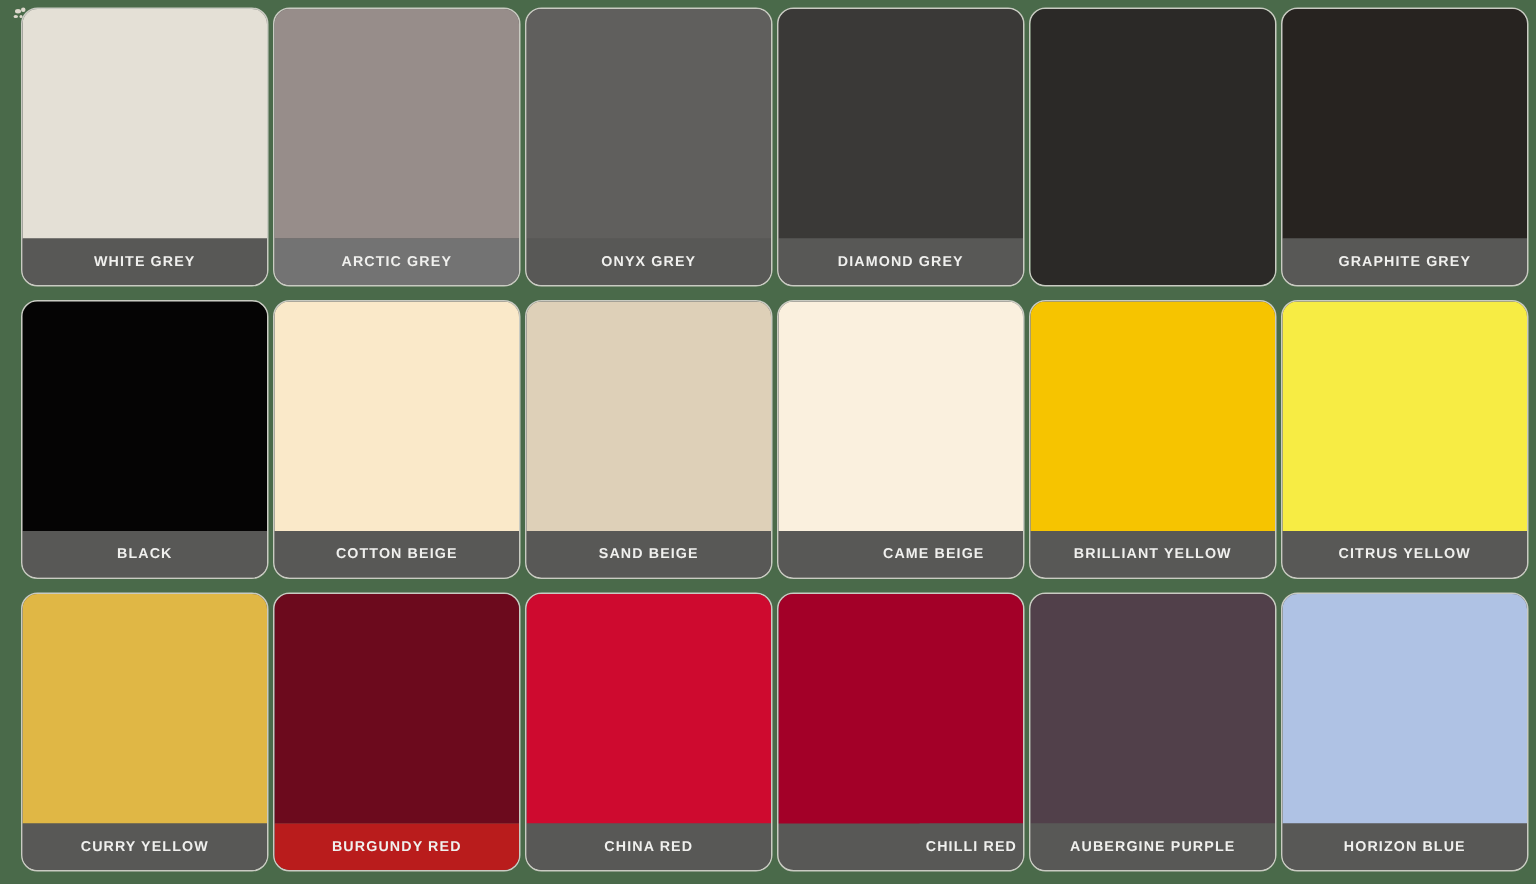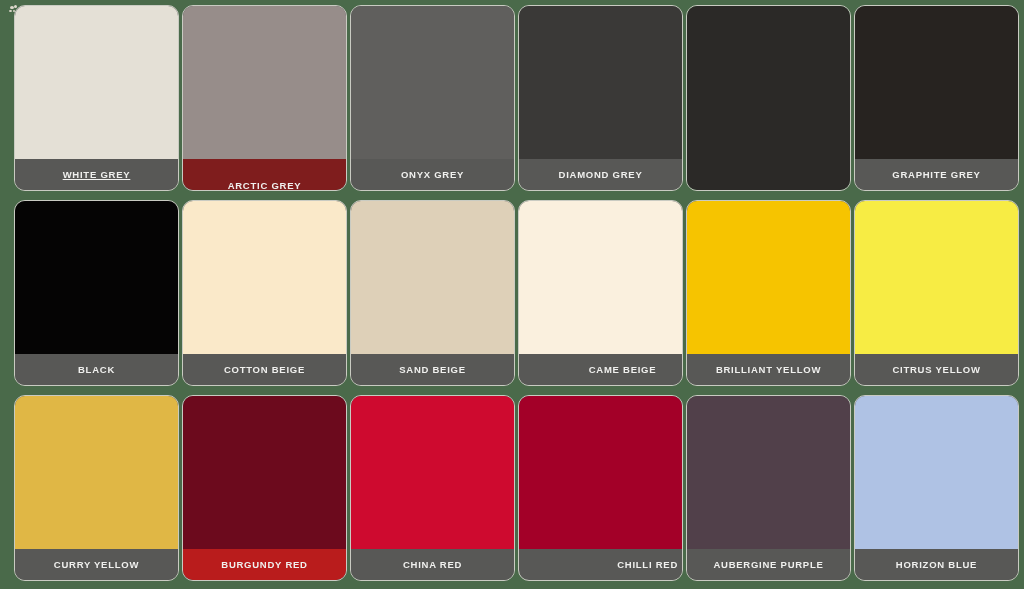--- a/index.html
+++ b/index.html
@@ -105,26 +105,26 @@
     <i></i>
       <i></i>
       <i></i>
       <i></i>
   </div>
 
   <div class="swatch-grid" id="swatch-grid">
       <div class="swatch-card" style="border-color: rgb(201, 203, 194);">
         <div class="swatch-color" style="background: rgb(228, 224, 214);"></div>
         <div class="swatch-label-bar" style="background: rgb(88, 88, 86);">
-          <span class="swatch-label-text" style="color: rgb(240, 240, 238); text-decoration: underline;">WHITE GREY</span>
+          <span class="swatch-label-text" style="color: rgb(240, 240, 238);">WHITE GREY</span>
         </div>
       </div>
       <div class="swatch-card" style="border-color: rgb(201, 203, 194);">
         <div class="swatch-color" style="background: rgb(151, 141, 138);"></div>
-        <div class="swatch-label-bar" style="background: #7f1d1d; align-items: flex-end;">
+        <div class="swatch-label-bar" style="background: #737373;">
           <span class="swatch-label-text" style="color: rgb(240, 240, 238);">ARCTIC GREY</span>
         </div>
       </div>
       <div class="swatch-card" style="border-color: rgb(201, 203, 194);">
         <div class="swatch-color" style="background: rgb(96, 95, 93);"></div>
         <div class="swatch-label-bar" style="background: rgb(88, 88, 86);">
           <span class="swatch-label-text" style="color: rgb(240, 240, 238);">ONYX GREY</span>
         </div>
       </div>
       <div class="swatch-card" style="border-color: rgb(201, 203, 194);">

